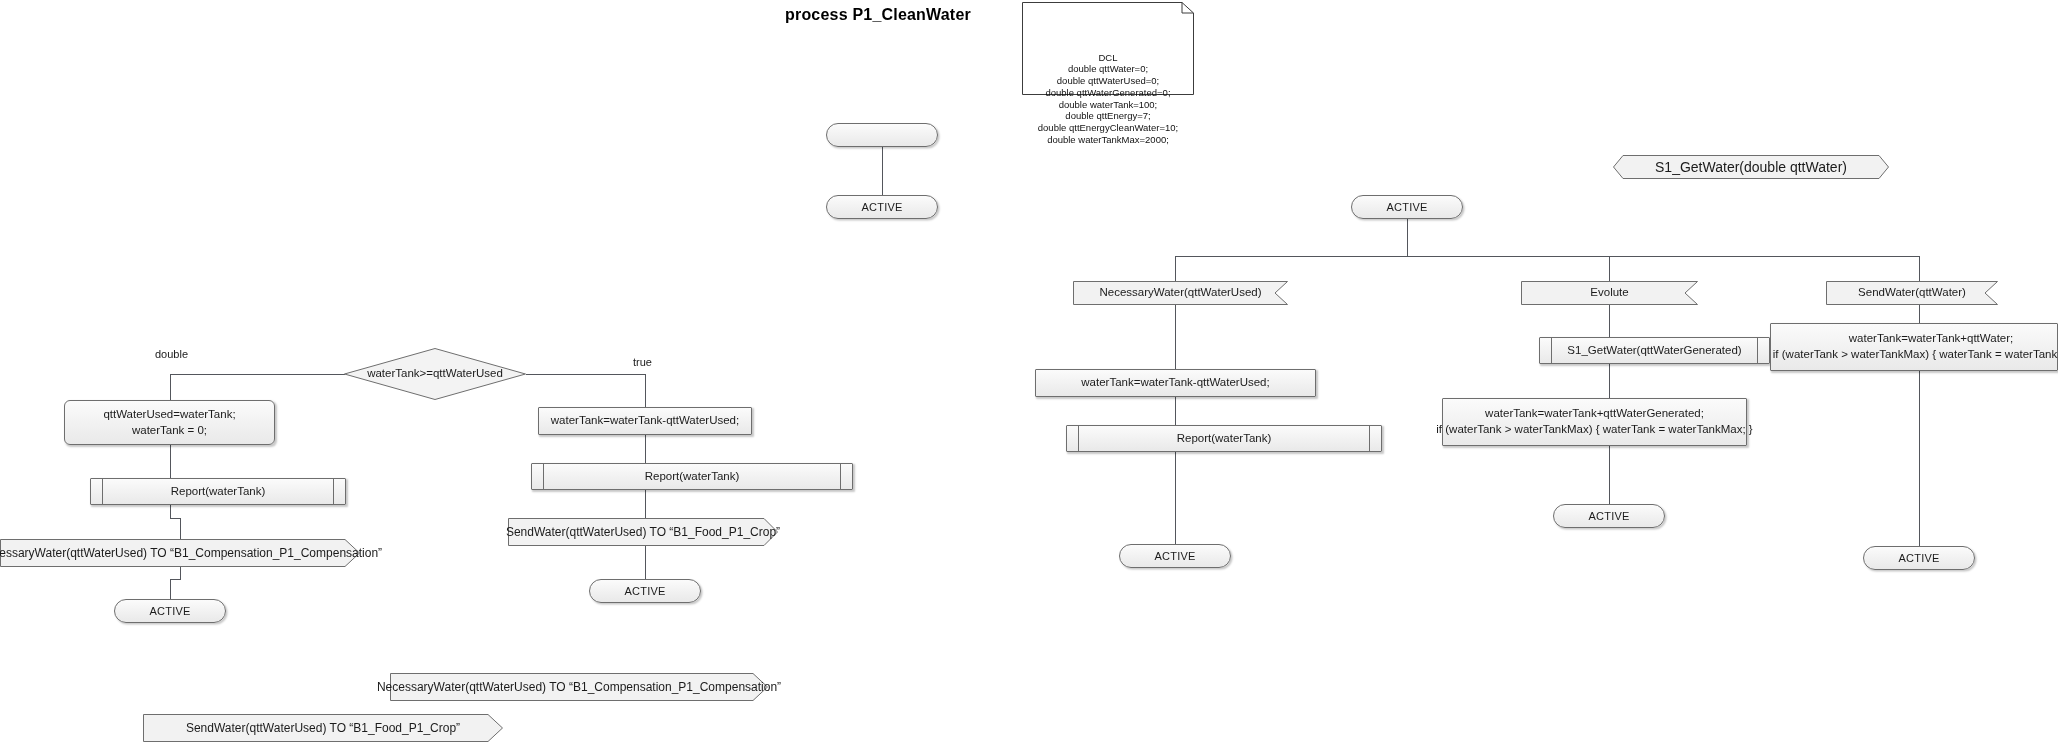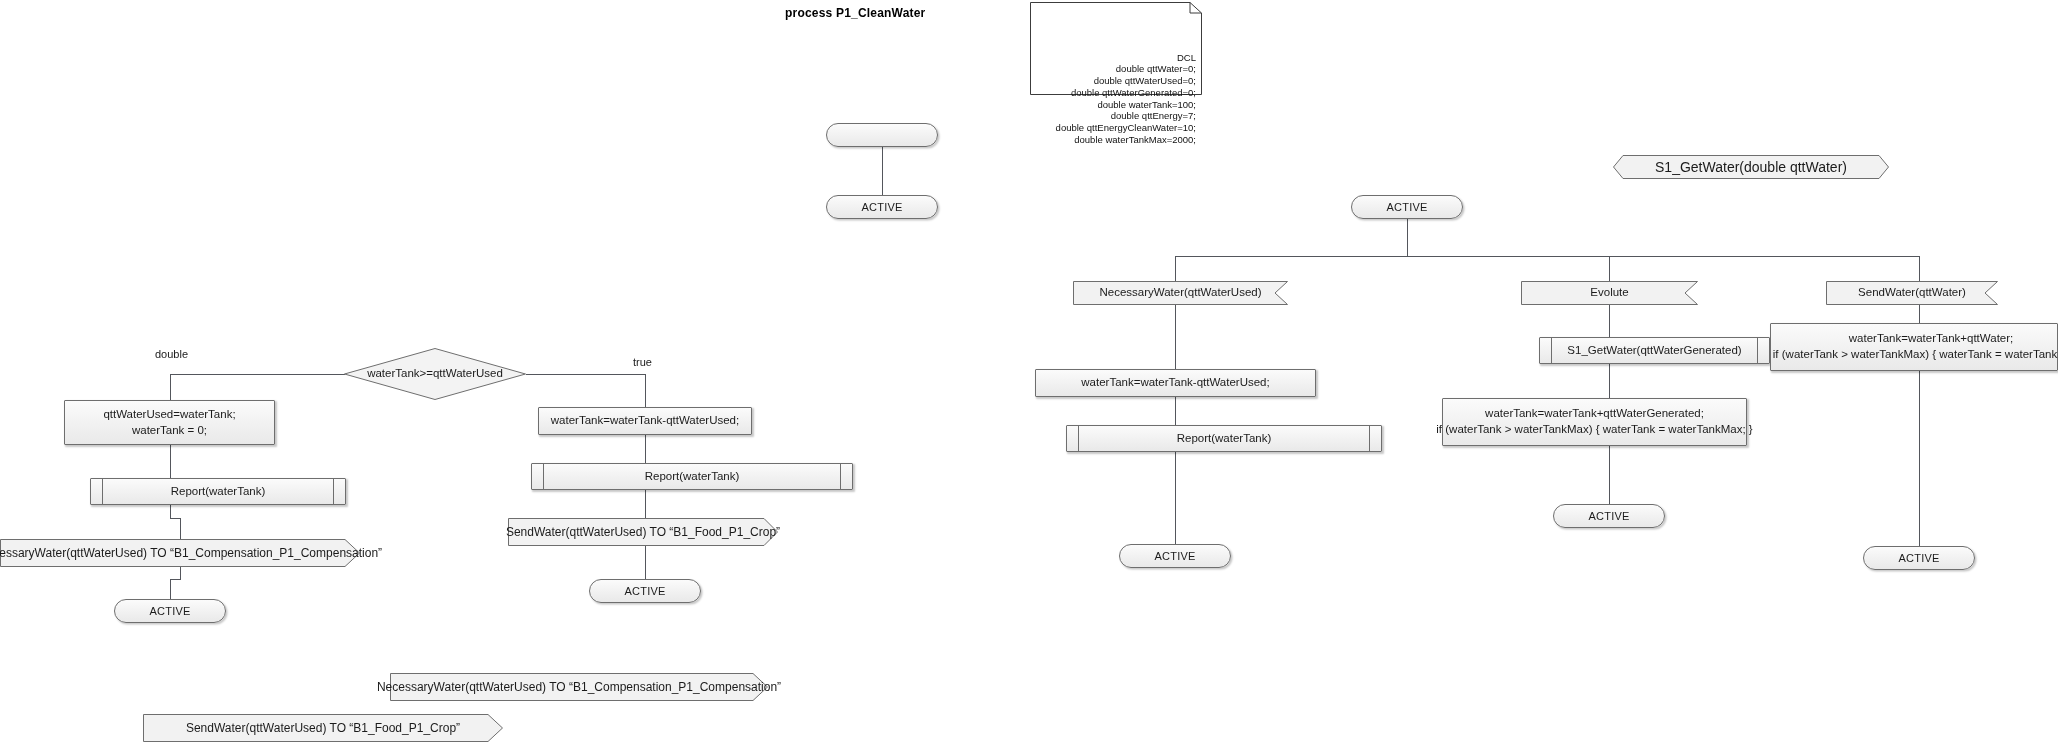--- a/index.html
+++ b/index.html
@@ -97,37 +97,36 @@
   .sigdef{
     border:none;background:none;box-shadow:none;
   }
   .sigdef .sshape{position:absolute;inset:0;}
   .sigdef .slabel{position:relative;z-index:2;font-size:14px;}
 
   
   .note{
     border:none;background:none;box-shadow:none;
     display:block;
-    text-align:right;
-    margin-left:8px;
+    text-align:center;
   }
   .note .nshape{position:absolute;inset:0;}
   .note .nbody{
     position:relative;z-index:2;
     padding:3px 6px;
     font-size:9.5px;
     line-height:1.24;
     color:#111;
     white-space:pre;
   }
 
   
   .title{
     position:absolute;
-    font-size:12px;
+    font-size:16px;
     font-weight:bold;
     color:#000;
     letter-spacing:0.2px;
     white-space:nowrap;
   }
   
   .edgelabel{
     position:absolute;
     font-size:11px;
     color:#1b1b1b;
@@ -245,21 +244,21 @@
   </div>
 
   <div class="ln lnh" style="left:170px;top:374px;width:175px;"></div>
   <div class="ln lnv" style="left:170px;top:374px;height:26px;"></div>
   <div class="edgelabel" style="left:155px;top:348px;">double</div>
 
   <div class="ln lnh" style="left:526px;top:374px;width:120px;"></div>
   <div class="ln lnv" style="left:645px;top:374px;height:33px;"></div>
   <div class="edgelabel" style="left:633px;top:356px;">true</div>
 
-  <div class="node task" style="left:64px;top:400px;width:211px;height:45px;">
+  <div class="node task" style="left:64px;top:400px;width:211px;height:45px;border-radius:6px;">
     <span class="txt">qttWaterUsed=waterTank;
 waterTank = 0;</span>
   </div>
   <div class="ln lnv" style="left:170px;top:445px;height:38px;"></div>
   <div class="node task proc" style="left:42px;top:478px;width:256px;height:27px;">
     <span class="txt">Report(waterTank)</span>
   </div>
   <div class="ln lnv" style="left:170px;top:505px;height:13px;"></div>
   <div class="ln lnh" style="left:170px;top:518px;width:10px;"></div>
   <div class="ln lnv" style="left:180px;top:518px;height:22px;"></div>

